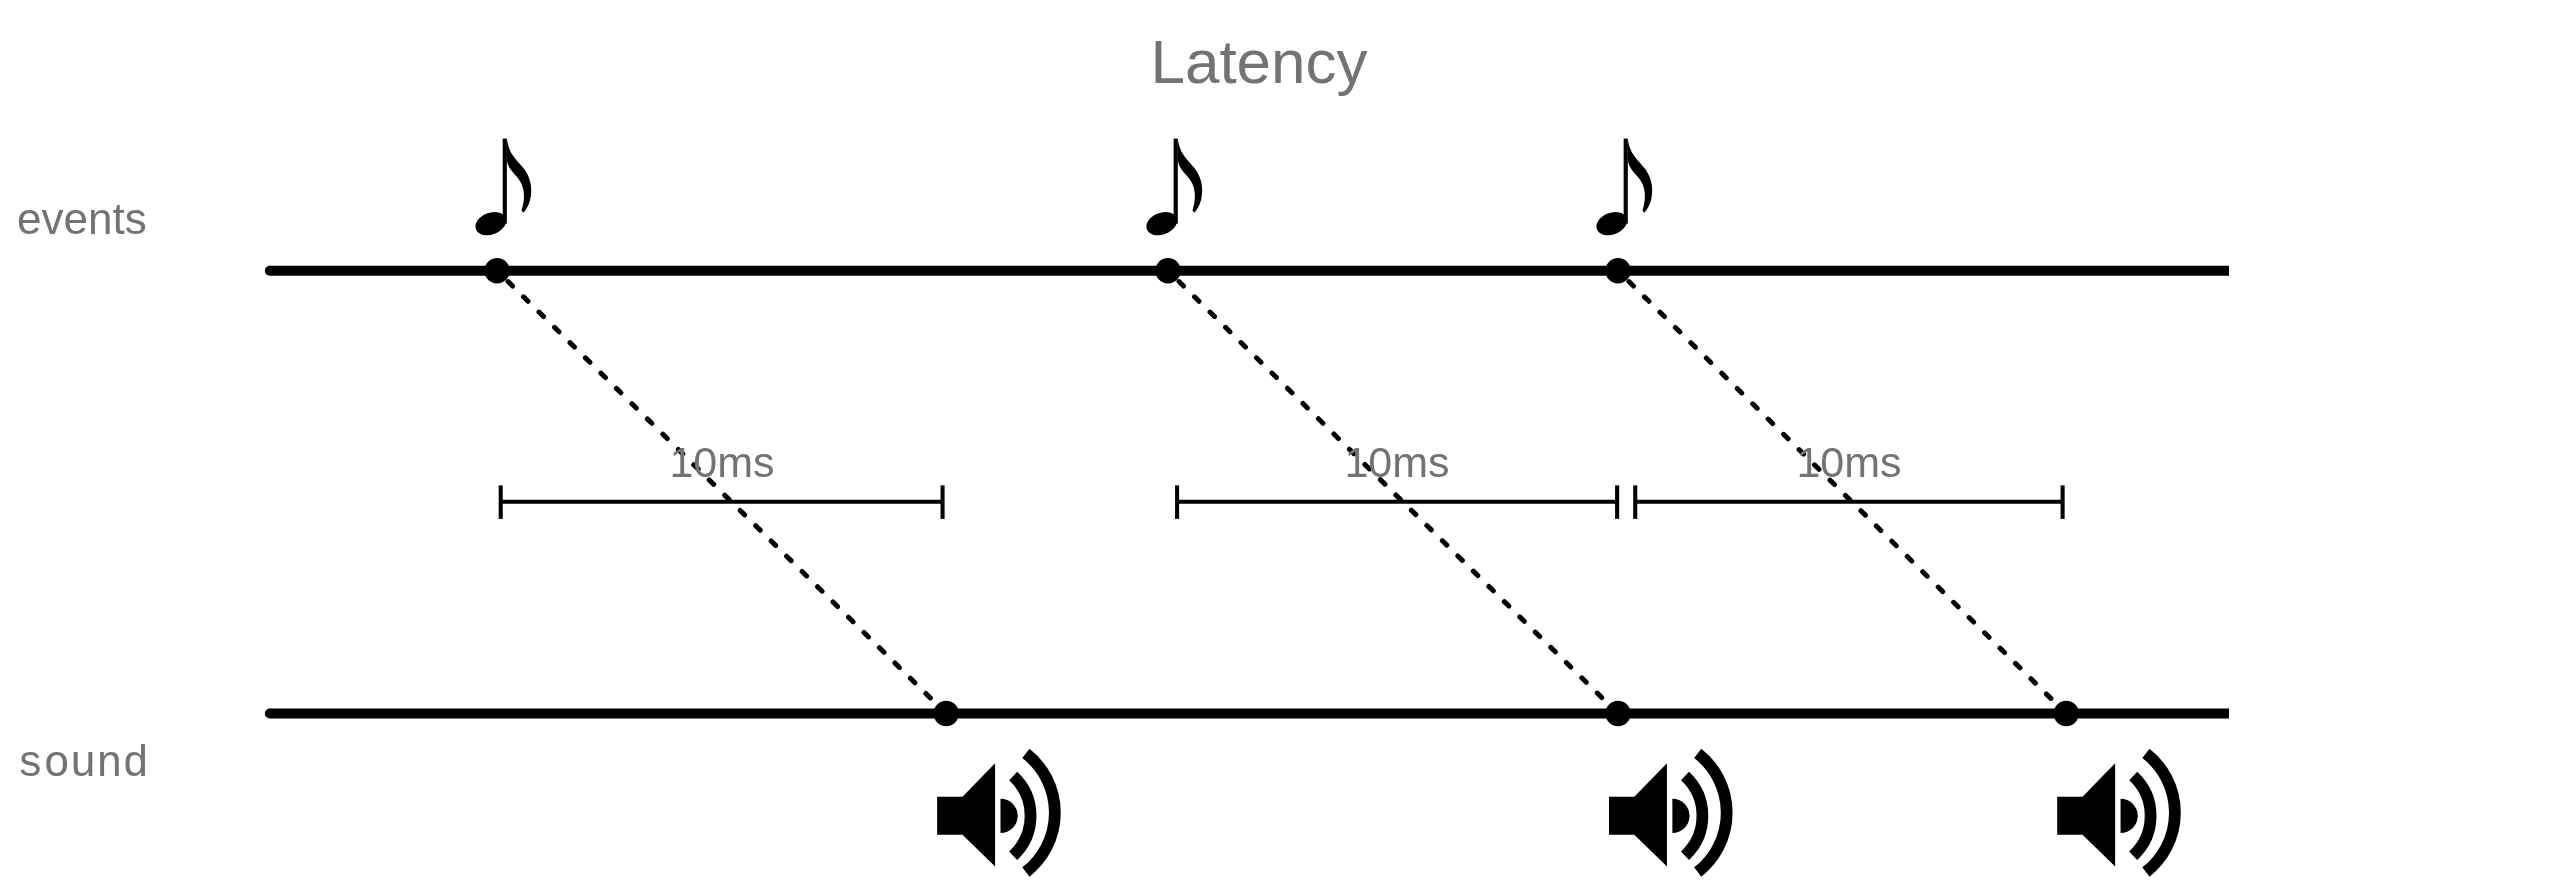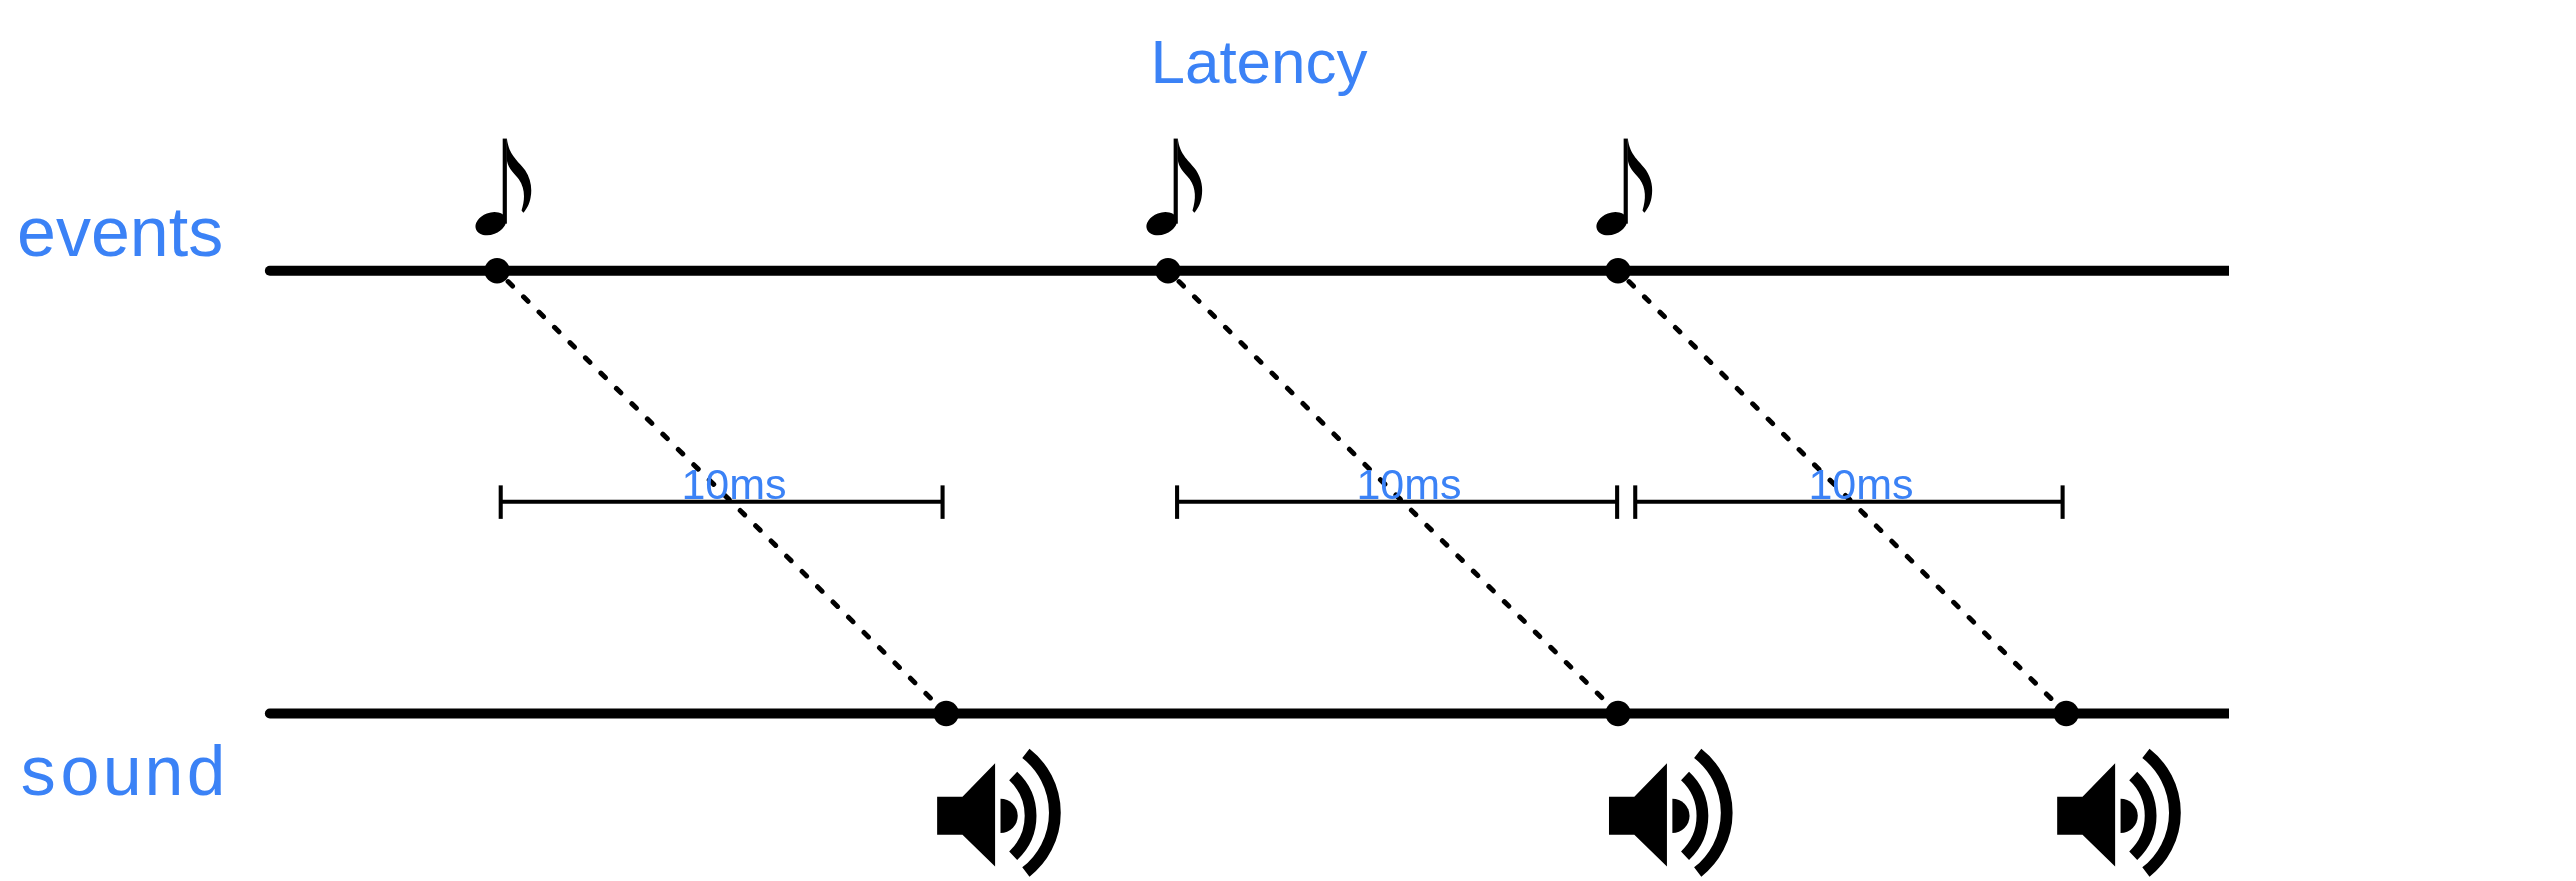--- a/index.html
+++ b/index.html
@@ -2,54 +2,53 @@
 <html style="font-size:14.5px"><head>
 <meta charset="utf-8">
 <style>
   html, body { margin: 0; padding: 0; background: #ffffff; }
   #stage {
     position: relative;
     width: 2229px;
     height: 882px;
     background: #ffffff;
     font-family: "Liberation Sans", "DejaVu Sans", sans-serif;
-    color: #3b82f6;
+    color: #737373;
     overflow: hidden;
   }
   .gfx {
     position: absolute;
     left: 0; top: 0;
     width: 2576px; height: 882px;
   }
   .title {
     position: absolute;
     left: 1259px;
     top: 31px;
     transform: translateX(-50%);
     font-size: 62px;
     line-height: 1;
     white-space: nowrap;
   }
   .row-label {
     position: absolute;
     left: 17px;
-    font-size: 70px;
+    font-size: 44px;
     line-height: 1;
     white-space: nowrap;
   }
   .row-label.events { top: 197px; }
   .row-label.sound  { top: 742px; font-family: Liberation Mono, monospace; }
   .ms-label {
     position: absolute;
-    top: 463px;
+    top: 441px;
     transform: translateX(-50%);
     font-size: 43px;
     line-height: 1;
     white-space: nowrap;
-    margin-left: 12px;
   }
 </style>
 </head>
 <body>
 
 <div id="stage">
 
   <div class="title">Latency</div>
   <div class="row-label events">events</div>
   <div class="row-label sound">sound</div>

